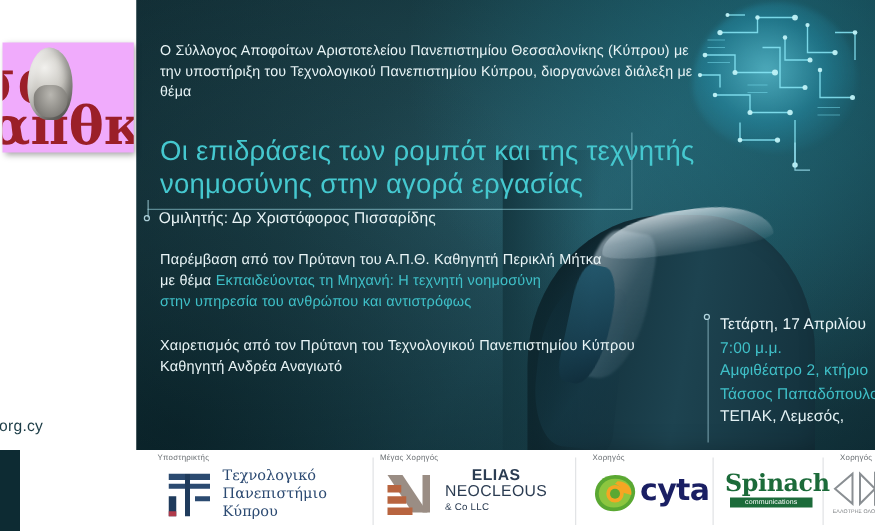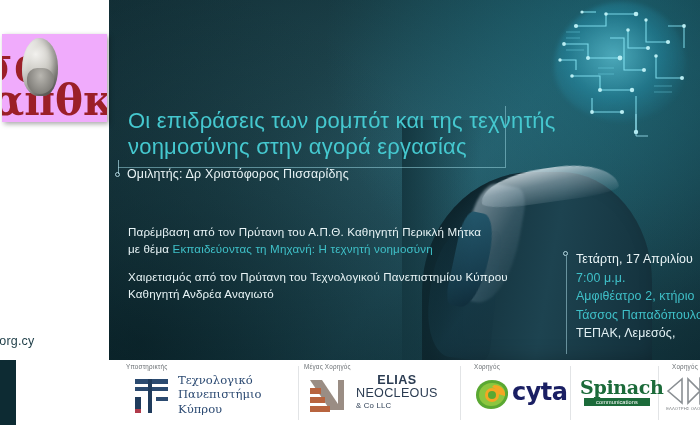--- a/index.html
+++ b/index.html
@@ -150,21 +150,21 @@
     position:absolute; left:115px; top:172px; width:5px; height:5px;
     border:1.2px solid rgba(190,225,235,0.9); border-radius:50%;
   }
   .speaker {
     position:absolute; left:127px; top:167px;
     font-size:12.4px; color:#eaf5f7; letter-spacing:0.2px;
   }
 
   .block-intervention {
     position:absolute; left:128px; top:199px; width:440px;
-    font-size:11.6px; line-height:17px; color:#e8f4f6; letter-spacing:0.15px;margin-top:24px;
+    font-size:11.6px; line-height:17px; color:#e8f4f6; letter-spacing:0.15px;
   }
   .block-intervention .theme { color:#3fc0c8; }
 
   .block-greeting {
     position:absolute; left:128px; top:269px; width:420px;
     font-size:11.6px; line-height:16.5px; color:#e8f4f6; letter-spacing:0.15px;
   }
 
   .block-stream {
     position:absolute; left:128px; top:321px; width:430px;
@@ -339,36 +339,38 @@
     <div class="logo-box">
       <div class="logo-line1">σα</div>
       <div class="logo-line2">απθκ</div>
       <div class="logo-bust">
         <div class="logo-bust-beard"></div>
       </div>
     </div>
     <div class="site-url">ac.org.cy</div>
   </div>
 
+  <div class="intro">Ο Σύλλογος Αποφοίτων Αριστοτελείου Πανεπιστημίου Θεσσαλονίκης (Κύπρου) με την υποστήριξη του Τεχνολογικού Πανεπιστημίου Κύπρου, διοργανώνει διάλεξη με θέμα</div>
 
   <div class="title-box"></div>
   <div class="title">
     <span class="l1">Οι επιδράσεις των ρομπότ και της τεχνητής</span>
     <span class="l2">νοημοσύνης στην αγορά εργασίας</span>
   </div>
 
   <div class="speaker-connector"></div>
   <div class="speaker-dot"></div>
   <div class="speaker">Ομιλητής: Δρ Χριστόφορος Πισσαρίδης</div>
 
   <div class="block-intervention">
     <span>Παρέμβαση από τον Πρύτανη του Α.Π.Θ. Καθηγητή Περικλή Μήτκα</span>
     <br>
     <span>με θέμα </span><span class="theme">Εκπαιδεύοντας τη Μηχανή: Η τεχνητή νοημοσύνη</span>
     <br>
+    <span class="theme">στην υπηρεσία του ανθρώπου και αντιστρόφως</span>
   </div>
 
   <div class="block-greeting">Χαιρετισμός από τον Πρύτανη του Τεχνολογικού Πανεπιστημίου Κύπρου Καθηγητή Ανδρέα Αναγιωτό</div>
 
 
   <div class="details-dot"></div>
   <div class="details-connector"></div>
   <div class="details">
     <div class="d-date">Τετάρτη, 17 Απριλίου</div>
     <div class="d-time">7:00 μ.μ.</div>

